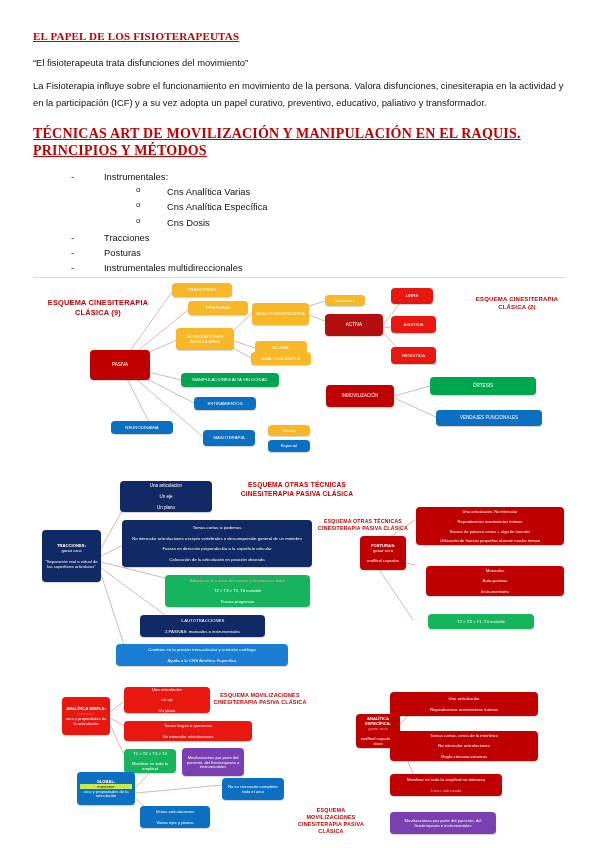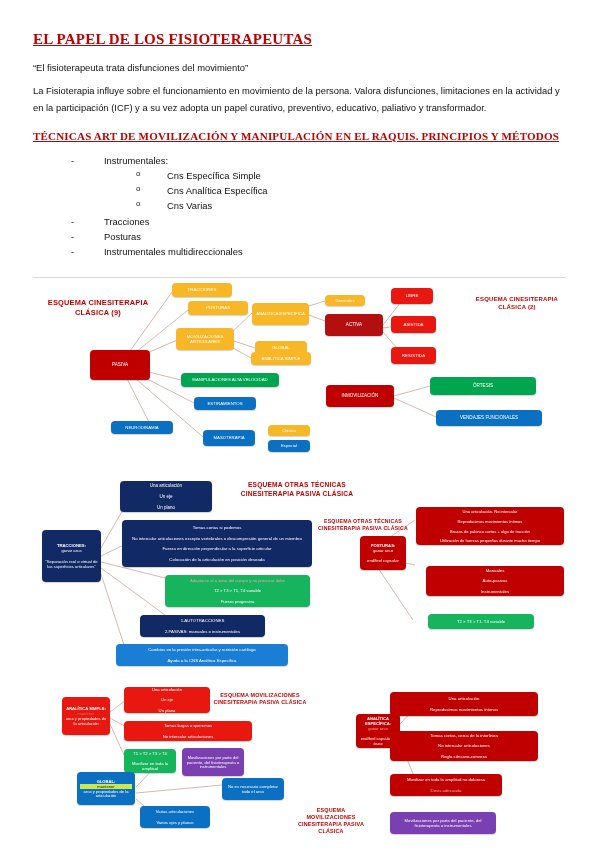--- a/index.html
+++ b/index.html
@@ -12,27 +12,27 @@
     overflow: hidden;
     position: relative;
   }
   .page { position:relative; width:599px; height:848px; padding: 30px 28px 0 33px; }
 
   
   .heading {
     color:#c00000;
     font-weight:bold;
     font-family:"Liberation Serif", serif;
-    font-size:15px;
+    font-size:11px;
     text-decoration: underline;
     letter-spacing:.2px;
     margin: 0 0 11px 0;
     line-height:1.25;
   }
-  .heading2 { font-size:11px; margin-top:13px; margin-bottom:9px;}
+  .heading2 { font-size:14px; margin-top:13px; margin-bottom:9px;}
   .para {
     font-size:9.4px;
     line-height:1.78;
     margin: 0 0 10px 0;
     color:#111;
   }
   .quote { margin-bottom:7px; }
   .lead { margin-bottom:4px; }
 
   ul.lvl1 { list-style:none; margin:3px 0 0 0; padding:0 0 0 38px; }
@@ -77,39 +77,39 @@
   .sep { position:absolute; left:33px; top:277px; width:533px; border-top:1px solid #d9d9d9; }
 </style>
 </head>
 <body>
 
 <div class="page">
 
   <div>
     <div class="heading">EL PAPEL DE LOS FISIOTERAPEUTAS</div>
     <p class="para quote">“El fisioterapeuta trata disfunciones del movimiento”</p>
-    <p class="para">La Fisioterapia influye sobre el funcionamiento en movimiento de la persona. Valora disfunciones, limitaciones en la actividad y en la participación (ICF) y a su vez adopta un papel curativo, preventivo, educativo, paliativo y transformador.</p>
+    <p class="para">La Fisioterapia influye sobre el funcionamiento en movimiento de la persona. Valora disfunciones, cinesiterapia en la actividad y en la participación (ICF) y a su vez adopta un papel curativo, preventivo, educativo, paliativo y transformador.</p>
     <div class="heading heading2">TÉCNICAS ART DE MOVILIZACIÓN Y MANIPULACIÓN EN EL RAQUIS. PRINCIPIOS Y MÉTODOS</div>
 
     <ul class="lvl1">
       <li>
         <span class="dash">-</span>
         <span>Instrumentales:</span>
         <ul class="lvl2">
           <li>
             <span class="circ">o</span>
-            <span>Cns Específica Simple</span>
+            <span>Cns Analítica Varias</span>
           </li>
           <li>
             <span class="circ">o</span>
             <span>Cns Analítica Específica</span>
           </li>
           <li>
             <span class="circ">o</span>
-            <span>Cns Varias</span>
+            <span>Cns Dosis</span>
           </li>
         </ul>
       </li>
       <li>
         <span class="dash">-</span>
         <span>Tracciones</span>
       </li>
       <li>
         <span class="dash">-</span>
         <span>Posturas</span>

